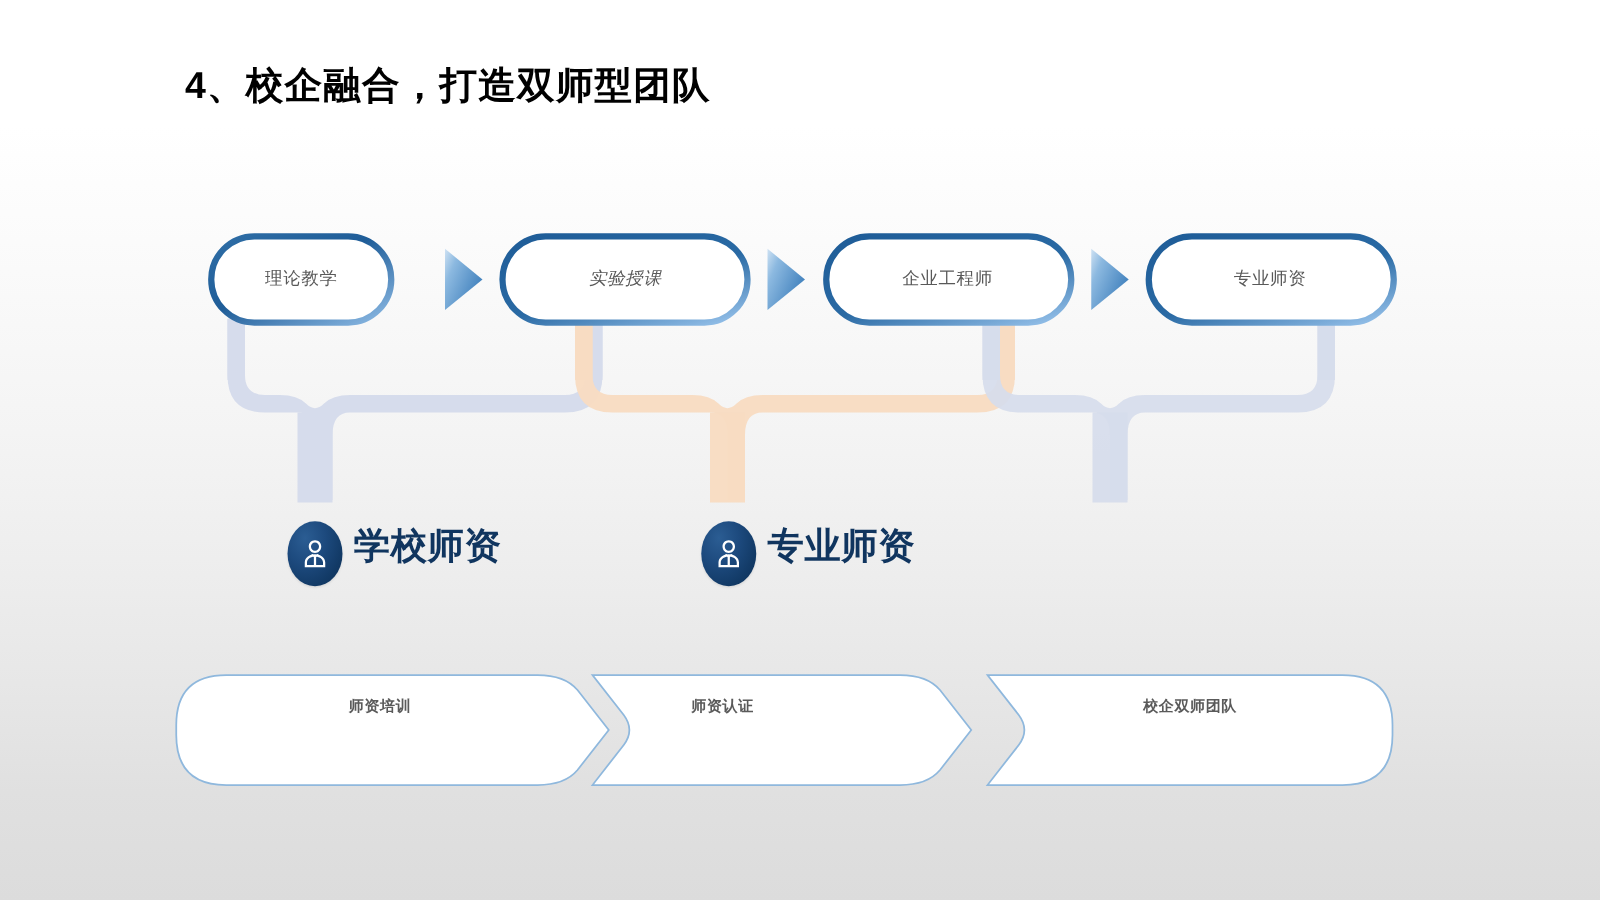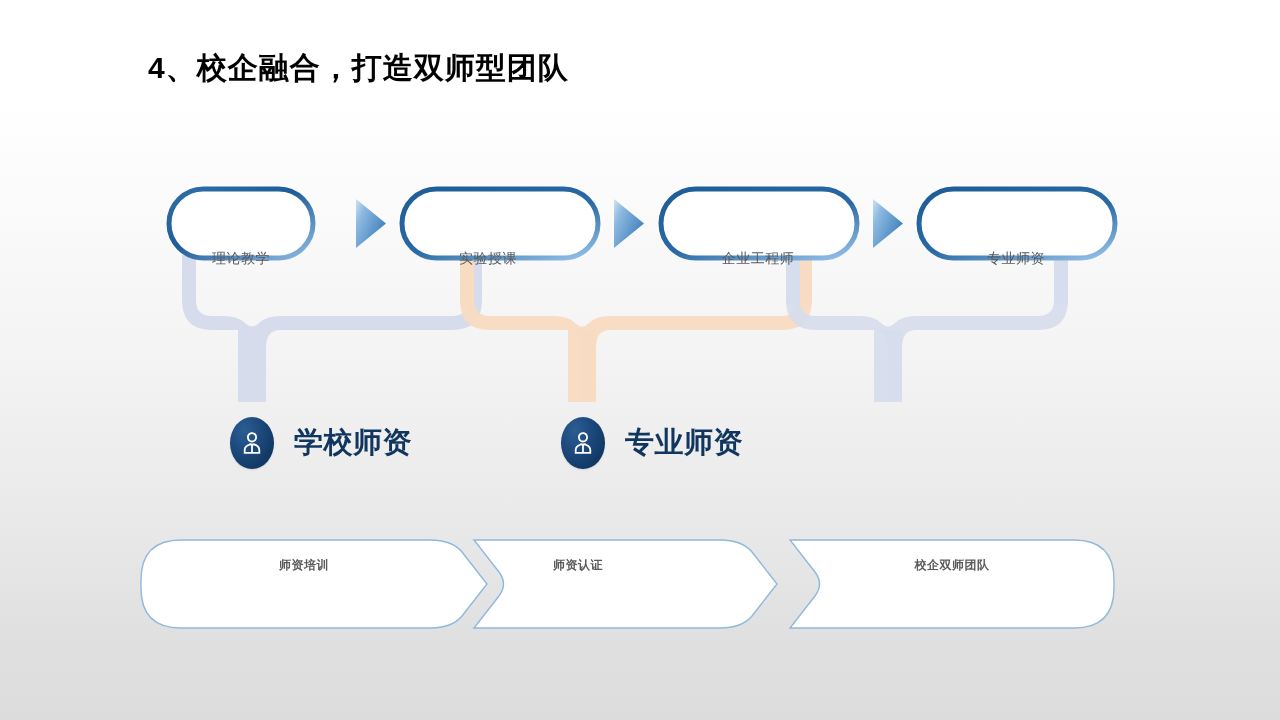--- a/index.html
+++ b/index.html
@@ -45,29 +45,27 @@
 
   
   .pill-label {
     position: absolute;
     font-size: 14px;
     color: #595959;
     white-space: nowrap;
     text-align: center;
     transform: translate(-50%, -50%);
     letter-spacing: 0.5px;
-    margin-top: 36px;
   }
 
   
   .role {
     position: absolute;
     display: flex;
-    align-items: center;
-    gap: 11px;
+    align-items: flex-start;
   }
   .role-icon {
     width: 44px;
     height: 52px;
     border-radius: 50%;
     background: radial-gradient(ellipse at 32% 26%, #2b5d93 0%, #1d4a7e 38%, #123a66 72%, #0d2f55 100%);
     display: flex;
     align-items: center;
     justify-content: center;
     flex: 0 0 auto;
@@ -220,21 +218,21 @@
     <rect x="661" y="189" width="196" height="69" rx="34.5" ry="34.5" fill="#ffffff" stroke="url(#pillStroke2)" stroke-width="5"></rect>
 
     <rect x="919" y="189" width="196" height="69" rx="34.5" ry="34.5" fill="#ffffff" stroke="url(#pillStroke2)" stroke-width="5"></rect>
 
     <path d="M 356 199 L 386 223.5 L 356 248 Z" fill="url(#triGrad)"></path>
     <path d="M 614 199 L 644 223.5 L 614 248 Z" fill="url(#triGrad)"></path>
     <path d="M 873 199 L 903 223.5 L 873 248 Z" fill="url(#triGrad)"></path>
   </svg>
 
   <div class="pill-label" style="left:241px; top:223px;">理论教学</div>
-  <div class="pill-label" style="left:488px; top:223px;">实验授课</div>
+  <div class="pill-label" style="left:500px; top:223px;font-style:italic;">实验授课</div>
   <div class="pill-label" style="left:758px; top:223px;">企业工程师</div>
   <div class="pill-label" style="left:1016px; top:223px;">专业师资</div>
 
   <div class="role" style="left:230px; top:417px;">
     <span class="role-icon">
       <svg width="22" height="26" viewBox="0 0 22 26" xmlns="http://www.w3.org/2000/svg">
         <path d="M11 2.2 c-3.0 0 -5.0 2.2 -5.0 5.0 c0 2.9 2.2 5.2 5.0 5.2 c2.8 0 5.0 -2.3 5.0 -5.2 c0 -2.8 -2.0 -5.0 -5.0 -5.0 z M11 4.0 c1.9 0 3.2 1.4 3.2 3.2 c0 1.9 -1.4 3.4 -3.2 3.4 c-1.8 0 -3.2 -1.5 -3.2 -3.4 c0 -1.8 1.3 -3.2 3.2 -3.2 z" fill="#ffffff"></path>
         <path d="M11 13.4 c-4.2 0 -8.2 2.5 -8.2 6.6 l0 3.8 l16.4 0 l0 -3.8 c0 -4.1 -4.0 -6.6 -8.2 -6.6 z M11 15.2 c3.2 0 6.4 1.8 6.4 4.8 l0 2.0 l-12.8 0 l0 -2.0 c0 -3.0 3.2 -4.8 6.4 -4.8 z" fill="#ffffff"></path>
         <path d="M10.1 14.0 l1.8 0 l0 8.0 l-1.8 0 z" fill="#ffffff"></path>
         <path d="M8.0 13.8 l3.0 2.6 l3.0 -2.6 l-1.1 -0.6 l-1.9 1.6 l-1.9 -1.6 z" fill="#ffffff"></path>

